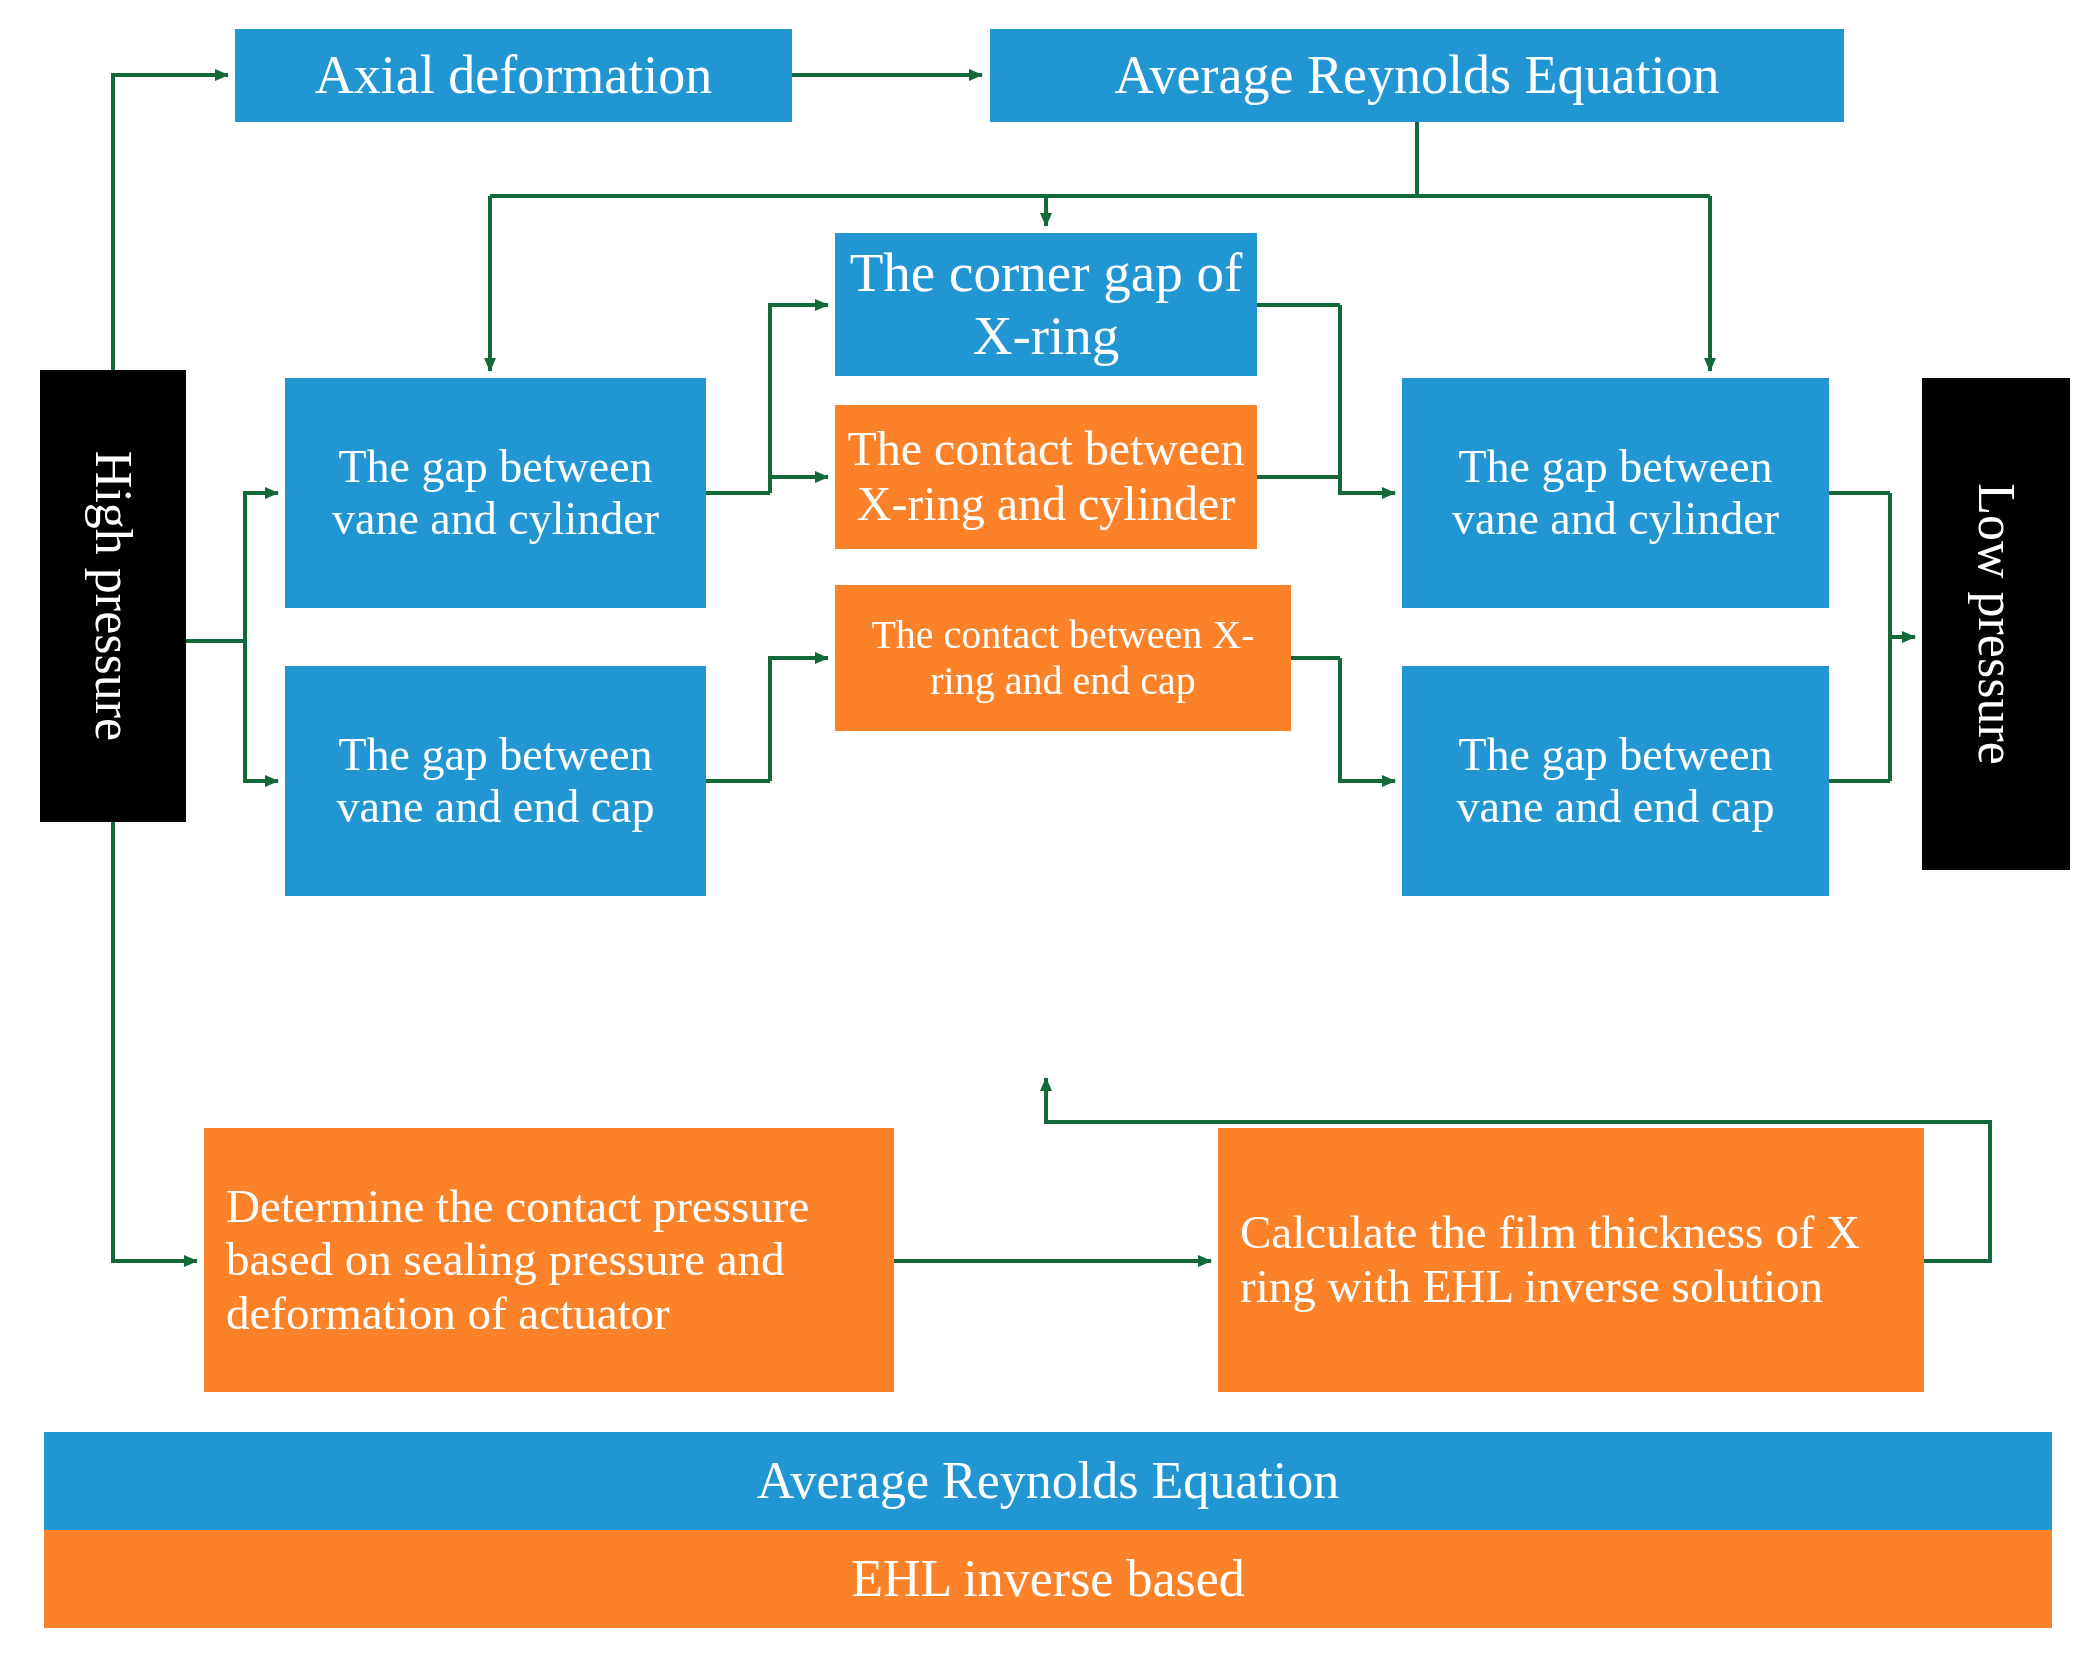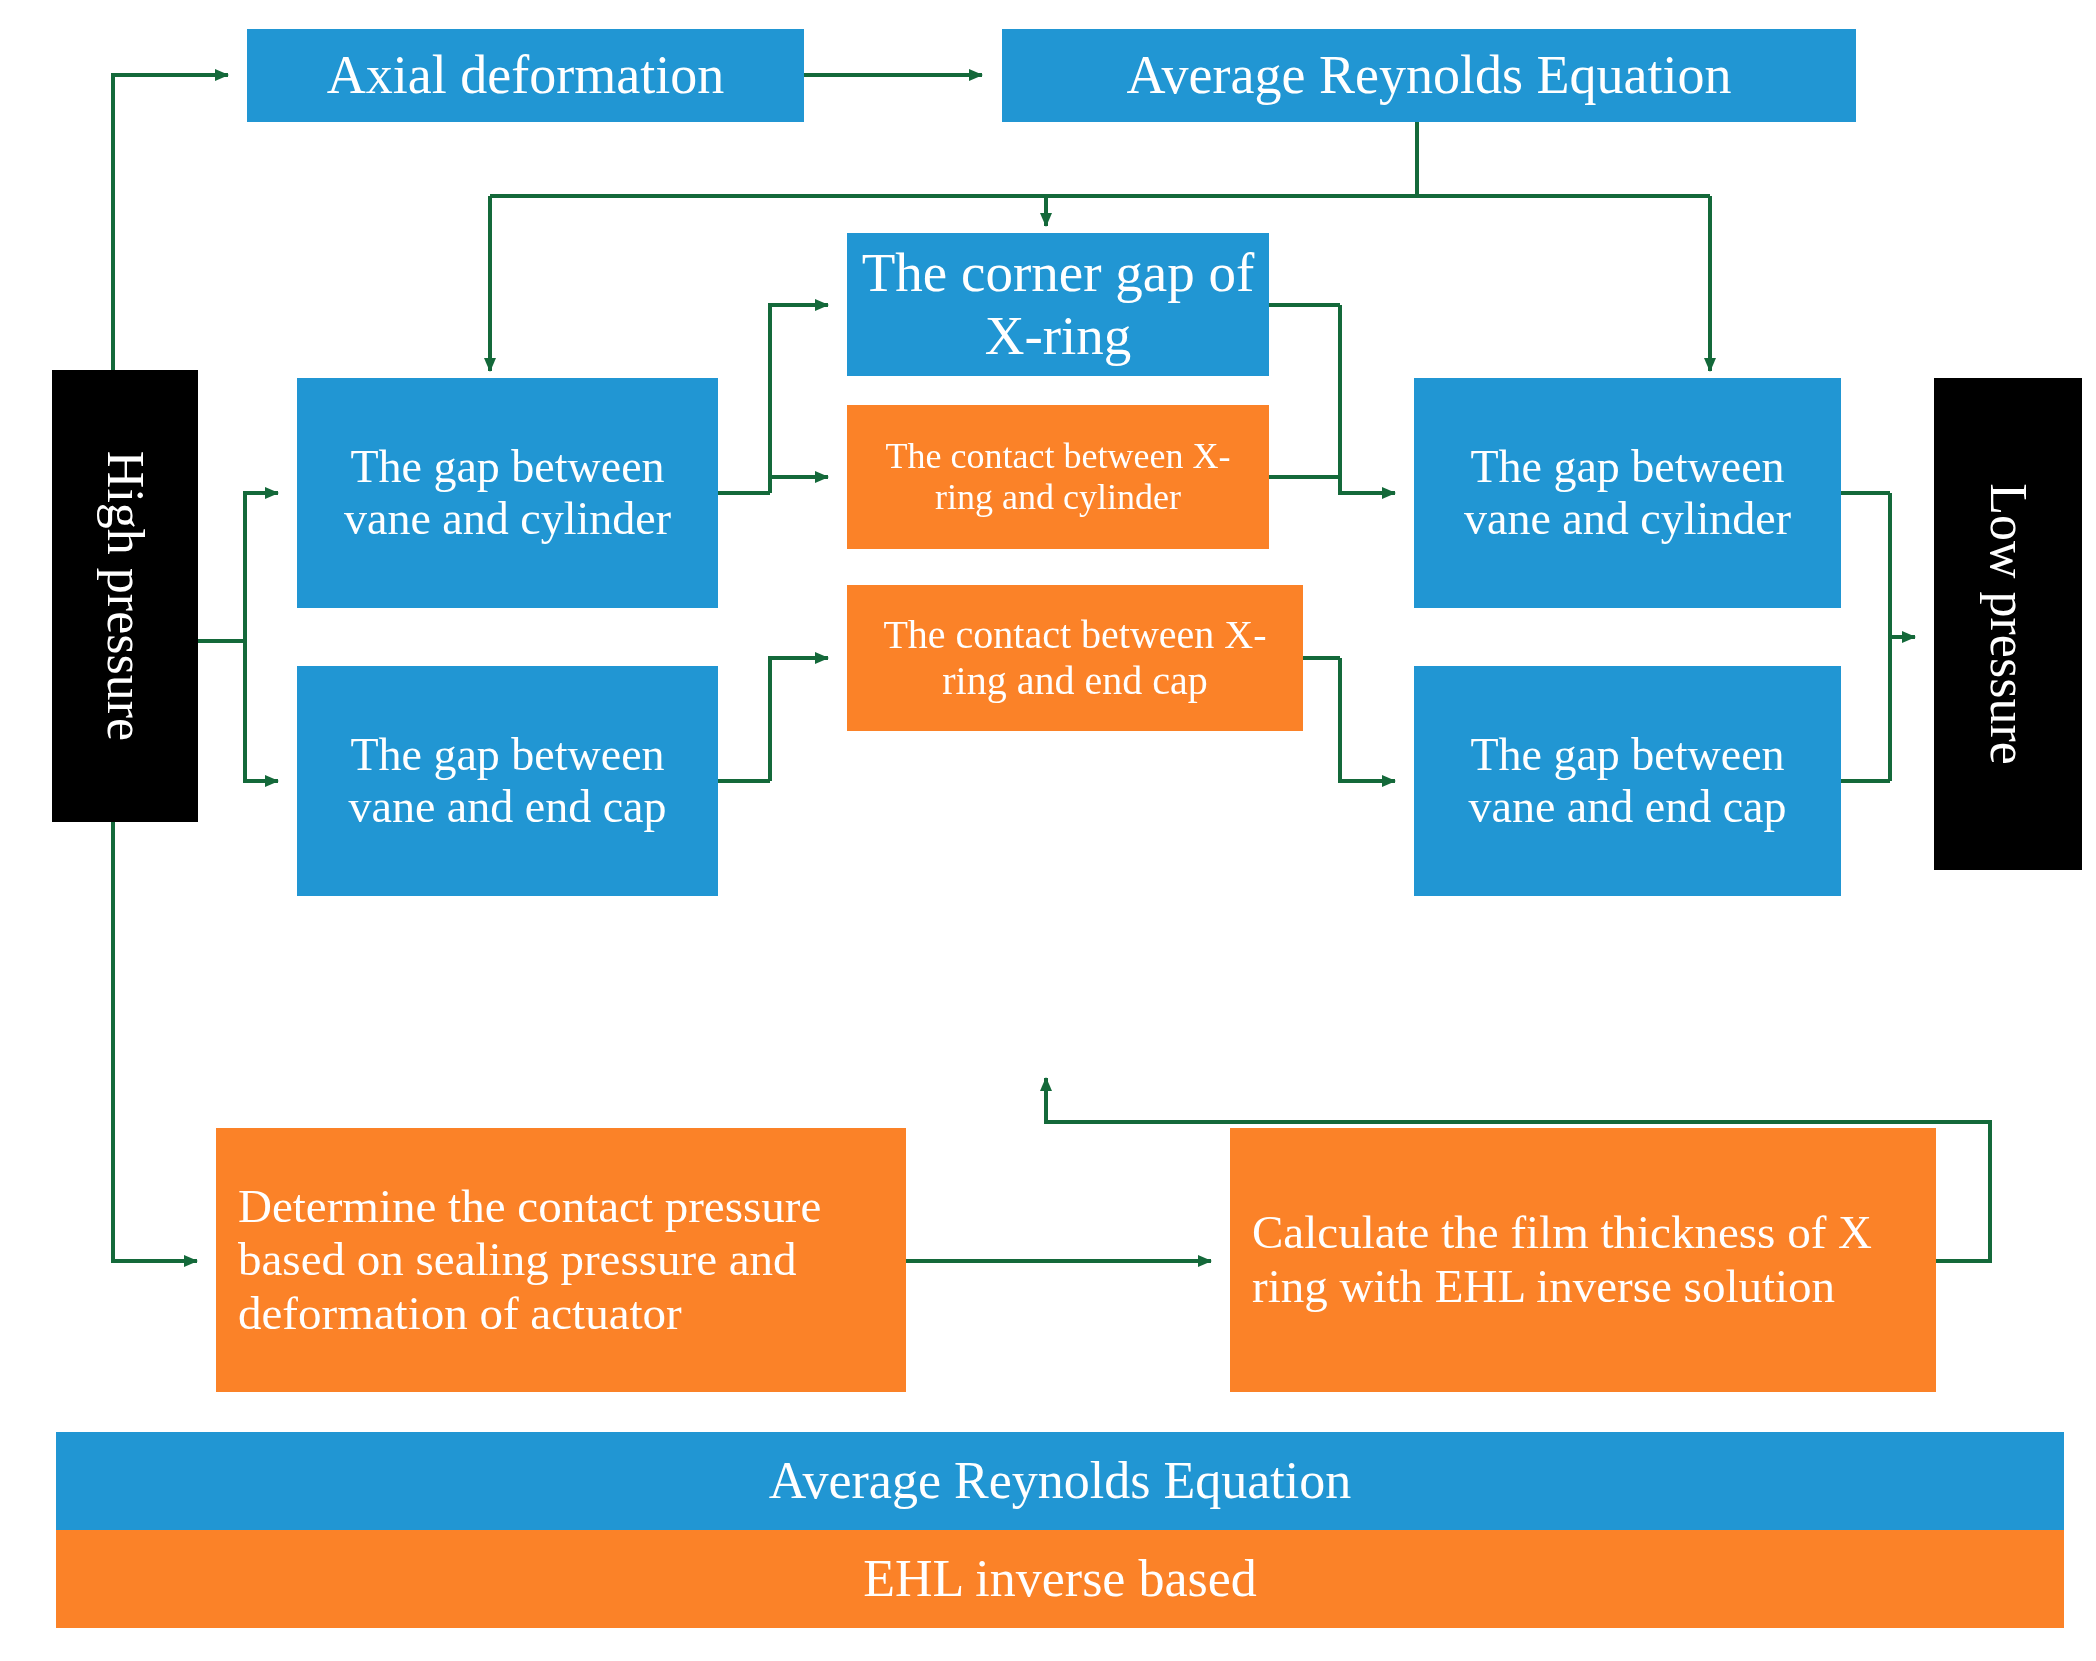--- a/index.html
+++ b/index.html
@@ -4,41 +4,41 @@
 <style>
   html,body{margin:0;padding:0;background:#ffffff;}
   body{width:2096px;height:1661px;position:relative;overflow:hidden;
        font-family:"Liberation Serif","DejaVu Serif",serif;}
   #stage{position:absolute;left:0;top:0;width:2096px;height:1661px;}
 
   svg#wires{position:absolute;left:0;top:0;width:2096px;height:1661px;}
 
   .node{position:absolute;box-sizing:border-box;display:flex;
         align-items:center;justify-content:center;text-align:center;
-        color:#ffffff;line-height:1.14;padding:4px 10px;margin-left:12px;}
+        color:#ffffff;line-height:1.14;padding:4px 10px;}
   .blue{background:#2196d3;}
   .orange{background:#fb8228;}
   .black{background:#000000;}
 
   .vlabel{position:absolute;left:50%;top:50%;
           transform:translate(-50%,-50%) rotate(90deg);
           white-space:nowrap;color:#ffffff;}
 
   
   #n-axial        {left:235px; top:29px;  width:557px; height:93px;  font-size:54px;}
   #n-avg-top      {left:990px; top:29px;  width:854px; height:93px;  font-size:54px;}
 
   #n-highp        {left:40px;  top:370px; width:146px; height:452px;}
   #n-lowp         {left:1922px;top:378px; width:148px; height:492px;}
 
   #n-gapvc-l      {left:285px; top:378px; width:421px; height:230px; font-size:46px;}
   #n-gapec-l      {left:285px; top:666px; width:421px; height:230px; font-size:46px;}
 
   #n-corner       {left:835px; top:233px; width:422px; height:143px; font-size:55px;}
-  #n-contact-cyl  {left:835px; top:405px; width:422px; height:144px; font-size:36px;}
+  #n-contact-cyl  {left:835px; top:405px; width:422px; height:144px; font-size:48px;}
   #n-contact-cap  {left:835px; top:585px; width:456px; height:146px; font-size:40px;}
 
   #n-gapvc-r      {left:1402px;top:378px; width:427px; height:230px; font-size:46px;}
   #n-gapec-r      {left:1402px;top:666px; width:427px; height:230px; font-size:46px;}
 
   #n-determine    {left:204px; top:1128px;width:690px; height:264px; font-size:47px;
                    justify-content:flex-start;text-align:left;padding-left:22px;}
   #n-calculate    {left:1218px;top:1128px;width:706px; height:264px; font-size:47px;
                    justify-content:flex-start;text-align:left;padding-left:22px;}
 

